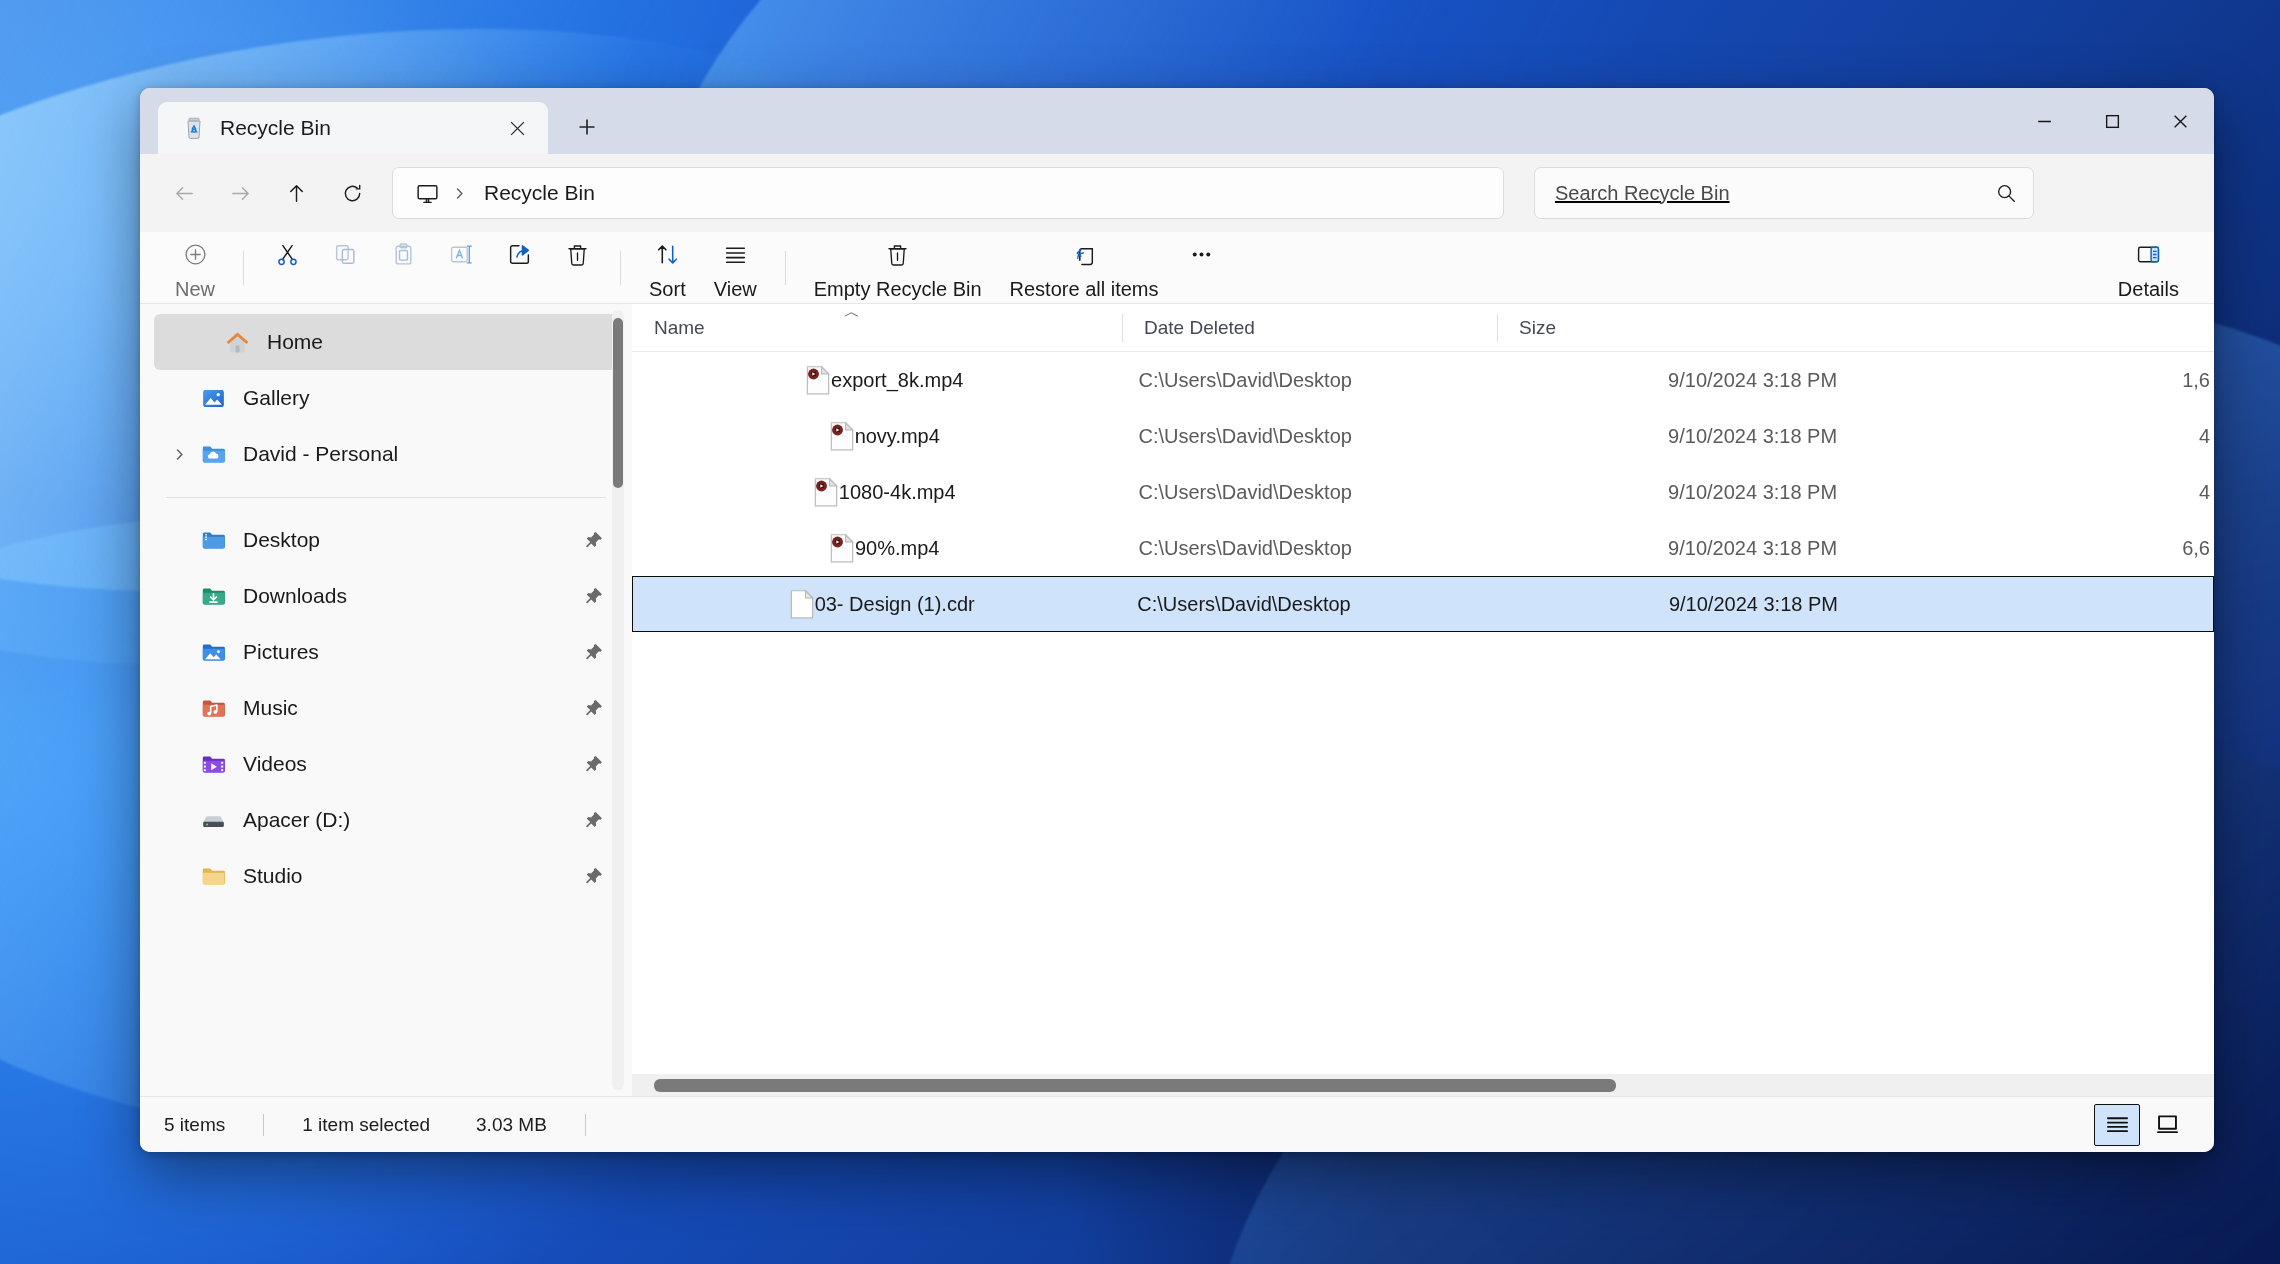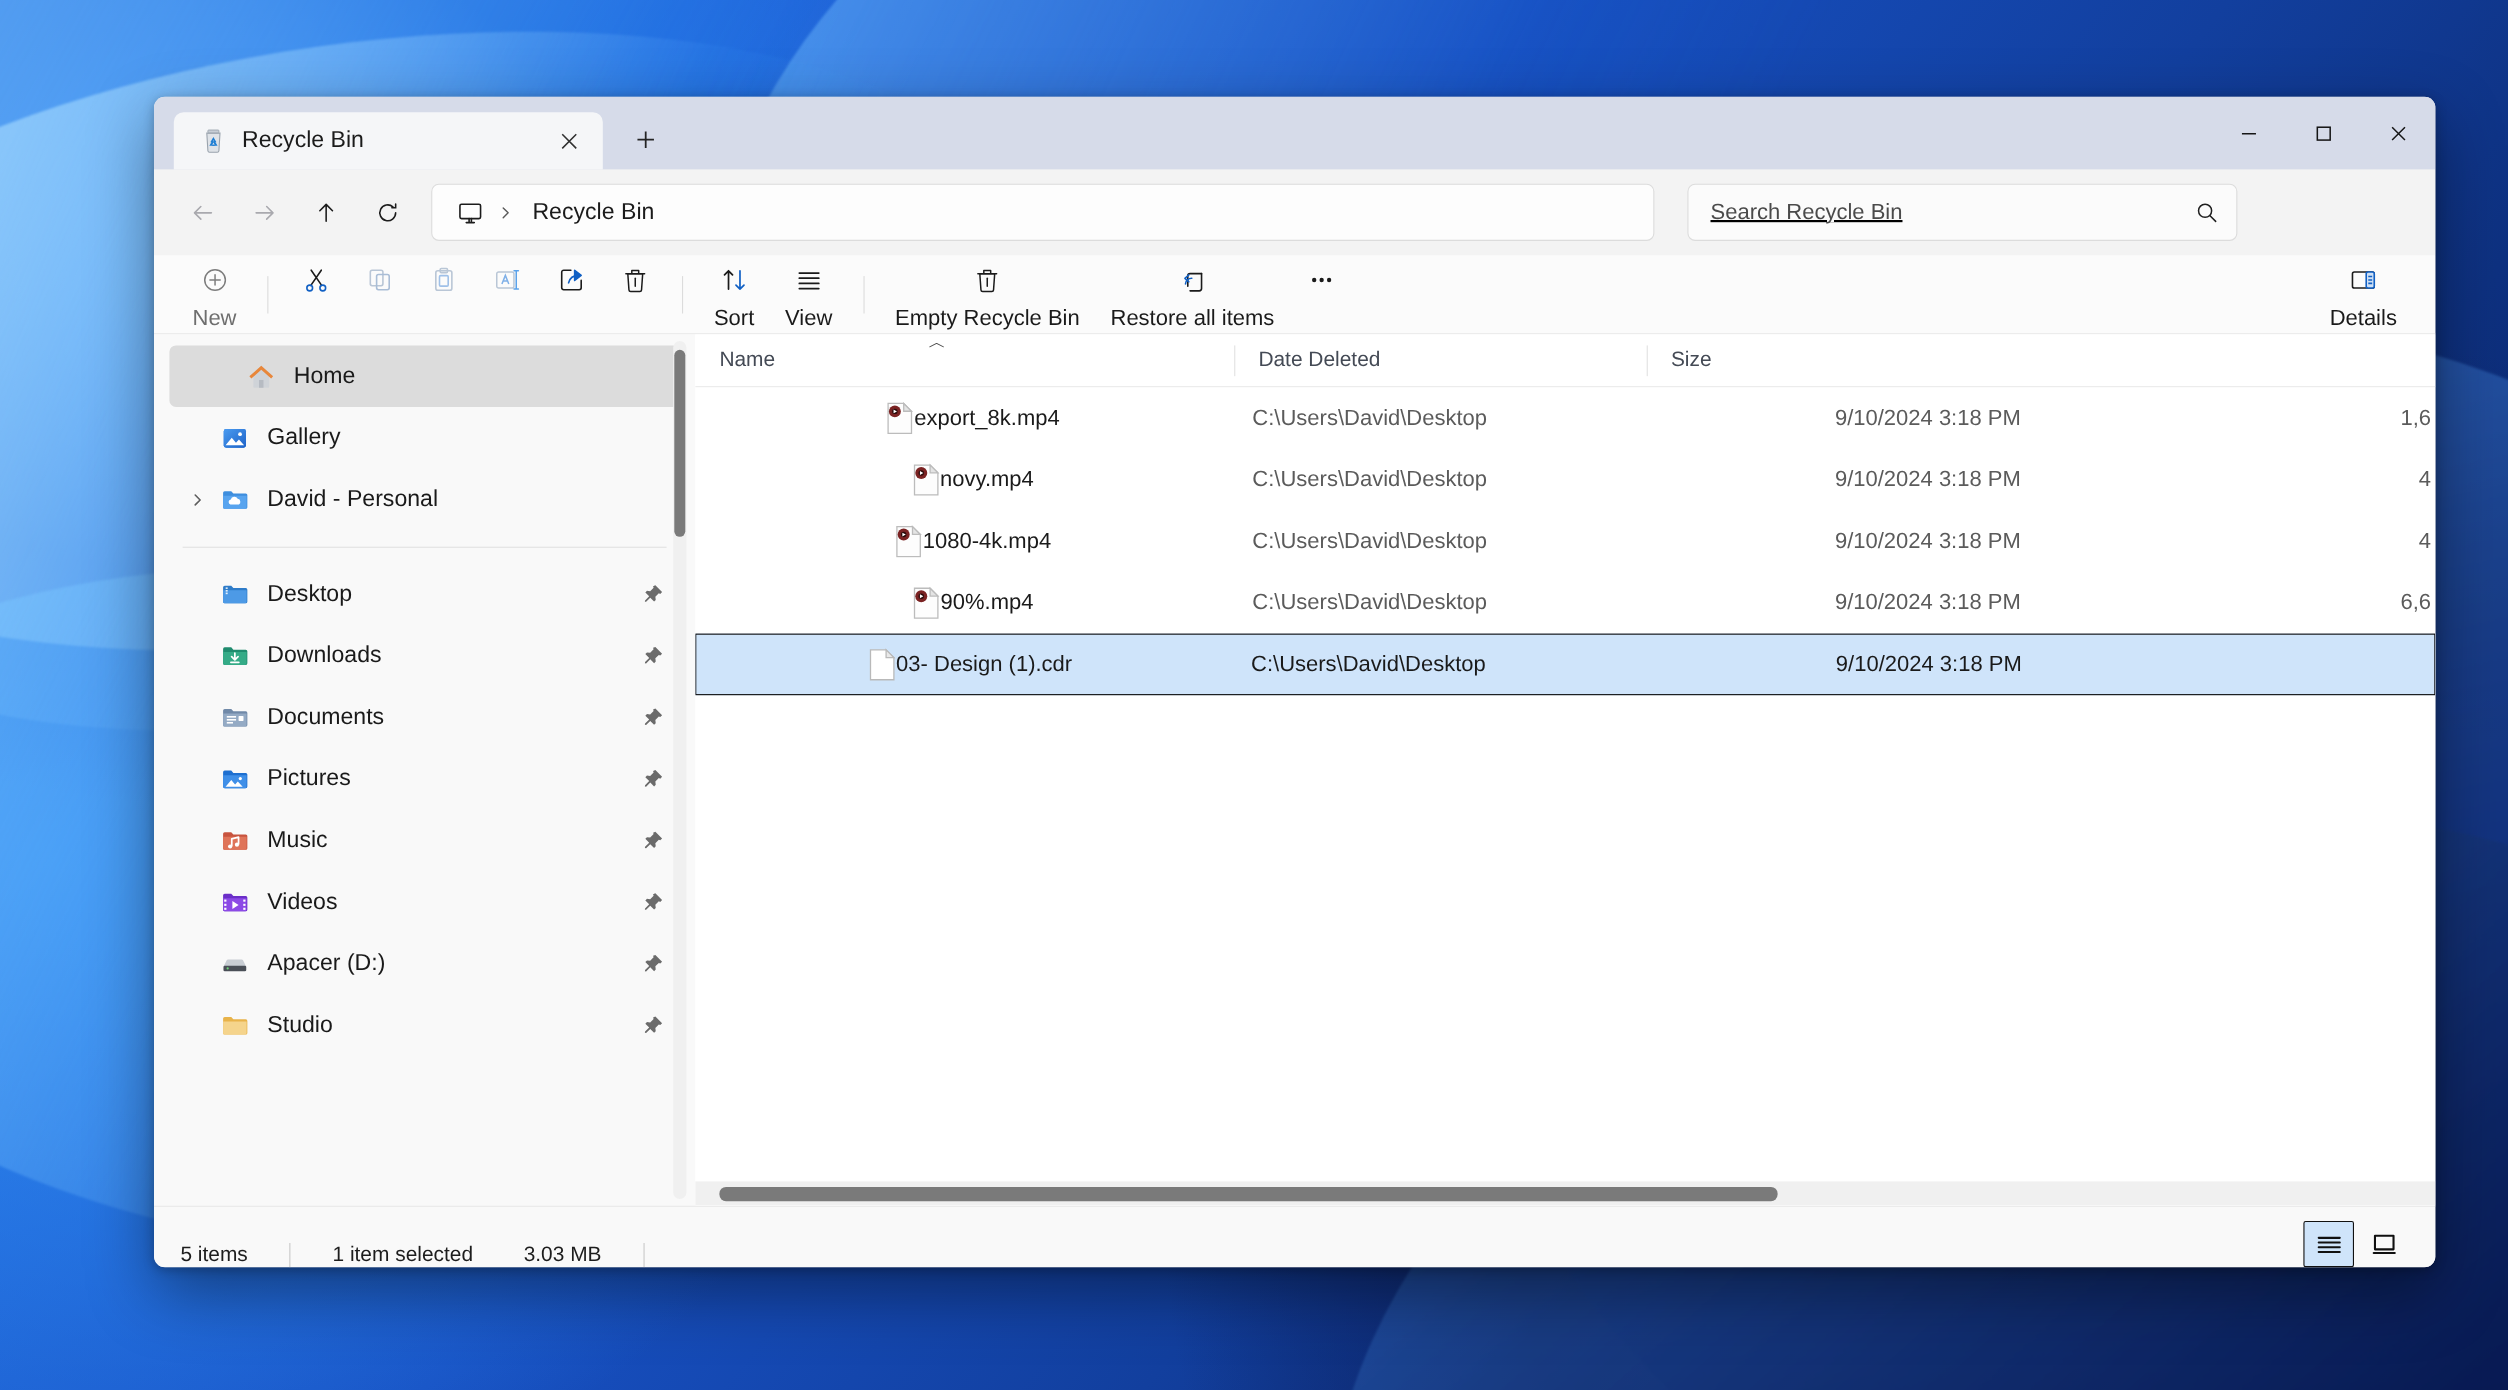--- a/index.html
+++ b/index.html
@@ -375,21 +375,21 @@
     background: #7a7a7a;
     border-radius: 6px;
   }
 
   
   .statusbar {
     height: 56px;
     background: #f9f9f9;
     border-top: 1px solid #e6e6e6;
     display: flex;
-    align-items: flex-end;
+    align-items: center;
     padding: 0 24px;
     gap: 16px;
     flex: none;
   }
   .status-text { font-size: 19px; color: #1d1d1d; white-space: nowrap; }
   .status-div { width: 1px; height: 22px; background: #c9c9c9; margin: 0 22px; }
   .status-spacer { flex: 1; }
   .viewtoggle { display: flex; gap: 4px; }
   .vbtn {
     width: 46px; height: 42px;
@@ -741,39 +741,20 @@
             </svg>
           </span>
           <span class="navlabel">Downloads</span>
           <span class="pin">
             <svg viewBox="0 0 24 24" fill="currentColor">
                 <path d="M14.6 2.4l7 7-1.9 1.9-1.5-.6-3.6 3.6.4 3.3-1.7 1.7-4-4-4.3 4.3-1.3-.2.2-1.3 4.3-4.3-4-4 1.7-1.7 3.3.4 3.6-3.6-.6-1.5z"></path>
               </svg>
           </span>
         </div>
 
-        <div class="navitem">
-          <span class="expander"></span>
-          <span class="navicon">
-            <svg viewBox="0 0 24 24">
-              <path d="M2.5 6.2a1.3 1.3 0 0 1 1.3-1.3h5.3l1.7 1.9h10a1.3 1.3 0 0 1 1.3 1.3v9.7a1.3 1.3 0 0 1-1.3 1.3H3.8a1.3 1.3 0 0 1-1.3-1.3z" fill="#7089a8"></path>
-              <path d="M2.5 8.6h19v9.2a1.3 1.3 0 0 1-1.3 1.3H3.8a1.3 1.3 0 0 1-1.3-1.3z" fill="#94aac4"></path>
-              <rect x="5.5" y="10.6" width="7.5" height="1.3" fill="#fff"></rect>
-              <rect x="5.5" y="13" width="7.5" height="1.3" fill="#fff"></rect>
-              <rect x="5.5" y="15.4" width="5" height="1.3" fill="#fff"></rect>
-              <rect x="15" y="10.6" width="4" height="4" rx=".5" fill="#fff"></rect>
-            </svg>
-          </span>
-          <span class="navlabel">Documents</span>
-          <span class="pin">
-            <svg viewBox="0 0 24 24" fill="currentColor">
-                <path d="M14.6 2.4l7 7-1.9 1.9-1.5-.6-3.6 3.6.4 3.3-1.7 1.7-4-4-4.3 4.3-1.3-.2.2-1.3 4.3-4.3-4-4 1.7-1.7 3.3.4 3.6-3.6-.6-1.5z"></path>
-              </svg>
-          </span>
-        </div>
 
         <div class="navitem">
           <span class="expander"></span>
           <span class="navicon">
             <svg viewBox="0 0 24 24">
               <path d="M2.5 6.2a1.3 1.3 0 0 1 1.3-1.3h5.3l1.7 1.9h10a1.3 1.3 0 0 1 1.3 1.3v9.7a1.3 1.3 0 0 1-1.3 1.3H3.8a1.3 1.3 0 0 1-1.3-1.3z" fill="#1e6fd0"></path>
               <path d="M2.5 8.6h19v9.2a1.3 1.3 0 0 1-1.3 1.3H3.8a1.3 1.3 0 0 1-1.3-1.3z" fill="#3f8fe8"></path>
               <path d="M4.5 18l4.6-5.4 3.1 3.6 2.2-2.4 3.9 4.2z" fill="#fff"></path>
               <circle cx="16.4" cy="11.4" r="1.3" fill="#fff"></circle>
             </svg>

